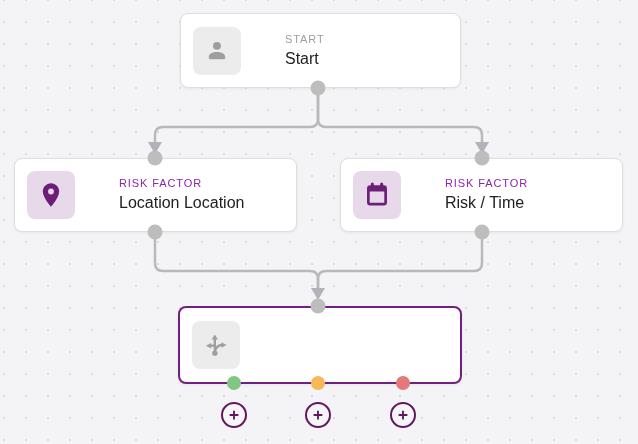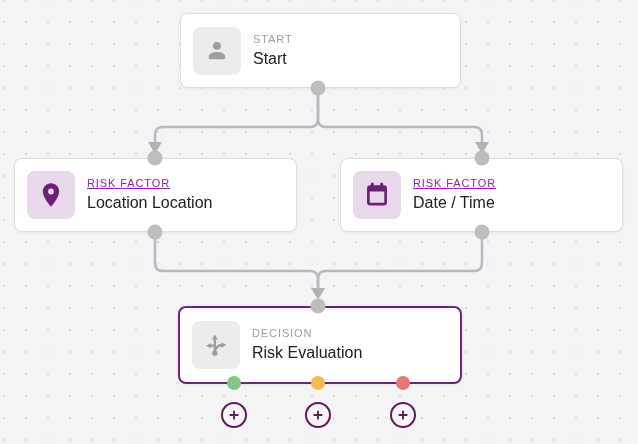--- a/index.html
+++ b/index.html
@@ -7,38 +7,38 @@
   .canvas{
     position:relative; width:638px; height:444px; overflow:hidden;
     background-color:#f4f3f5;
     background-image:radial-gradient(circle, #dcdadd 1.3px, transparent 1.5px);
     background-size:22px 22px;
     background-position:15px 11px;
   }
   .wires{position:absolute; left:0; top:0; z-index:3; pointer-events:none;}
   .node{
     position:absolute; z-index:2; box-sizing:border-box;
-    display:flex; align-items:center; gap:12px; padding-left:12px;
+    display:flex; align-items:center; gap:44px; padding-left:12px;
     background:#ffffff; border:1px solid #dedde0; border-radius:8px;
     box-shadow:0 1px 3px rgba(0,0,0,0.06);
     cursor:pointer;
   }
   .node-start{left:180px; top:13px; width:281px; height:75px;}
   .node-location{left:14px; top:158px; width:283px; height:74px;}
   .node-datetime{left:340px; top:158px; width:283px; height:74px;}
   .node-decision{left:178px; top:306px; width:284px; height:78px; border:2px solid #71207f;}
   .icon-box{
     width:48px; height:48px; border-radius:8px; flex:0 0 auto;
     display:flex; align-items:center; justify-content:center;
   }
   .icon-gray{background:#ececec;}
   .icon-purple{background:#e7d9ea;}
   .node-text{display:flex; flex-direction:column;}
   .node-label{font-size:11px; letter-spacing:0.9px; color:#9e9e9e; line-height:13px;}
-  .label-purple{color:#8e24aa;text-decoration:underline;}
+  .label-purple{color:#8e24aa;}
   .node-title{font-size:16px; color:#212121; line-height:20px; margin-top:3px;}
   .port{
     position:absolute; z-index:4; width:14px; height:14px; border-radius:50%;
     cursor:pointer;
   }
   .port-1{left:227px; top:376px;}
   .port-2{left:311px; top:376px;}
   .port-3{left:396px; top:376px;}
   .add-btn{
     position:absolute; z-index:4; width:26px; height:26px; border-radius:50%;
@@ -105,39 +105,35 @@
   <div class="node node-datetime">
     <div class="icon-box icon-purple">
       <svg width="28" height="28" viewBox="0 0 24 24" fill="none" stroke="#6d1f78">
         <path d="M8 2.6 V6.2 M16 2.6 V6.2" stroke-width="2.6" stroke-linecap="round"></path>
         <rect x="4.6" y="4.8" width="14.8" height="15" rx="1.6" stroke-width="2.3"></rect>
         <rect x="4.6" y="4.8" width="14.8" height="4.2" fill="#6d1f78" stroke="none"></rect>
       </svg>
     </div>
     <div class="node-text">
       <div class="node-label label-purple">RISK FACTOR</div>
-      <div class="node-title">Date / Time</div>
+      <div class="node-title">Risk / Time</div>
     </div>
   </div>
 
   <div class="node node-decision">
     <div class="icon-box icon-gray">
       <svg width="28" height="28" viewBox="0 0 24 24" fill="none" stroke="#9e9e9e" stroke-width="2" stroke-linecap="round">
         <circle cx="11" cy="19" r="2.3" fill="#9e9e9e" stroke="none"></circle>
         <path d="M11 16.2 V7.6"></path>
         <polygon points="11,3 8.3,7.2 13.7,7.2" fill="#9e9e9e" stroke="none"></polygon>
         <path d="M10.2 12.6 H7.4"></path>
         <polygon points="3.4,12.6 7.8,10.2 7.8,15" fill="#9e9e9e" stroke="none"></polygon>
         <path d="M11.6 15.8 C12.6 13.6 14.6 12.2 16.8 12"></path>
         <polygon points="21,12 16.6,9.6 16.6,14.4" fill="#9e9e9e" stroke="none"></polygon>
       </svg>
-    </div>
-    <div class="node-text">
-      <div class="node-label">DECISION</div>
-      <div class="node-title">Risk Evaluation</div>
     </div>
   </div>
 
   <div class="port port-1" style="background: rgb(129, 199, 132);"></div>
   <div class="port port-2" style="background: rgb(247, 185, 85);"></div>
   <div class="port port-3" style="background: rgb(229, 120, 120);"></div>
 
   <button class="add-btn add-1">
     <span style="display:flex;">
       <svg width="14" height="14" viewBox="0 0 24 24">

